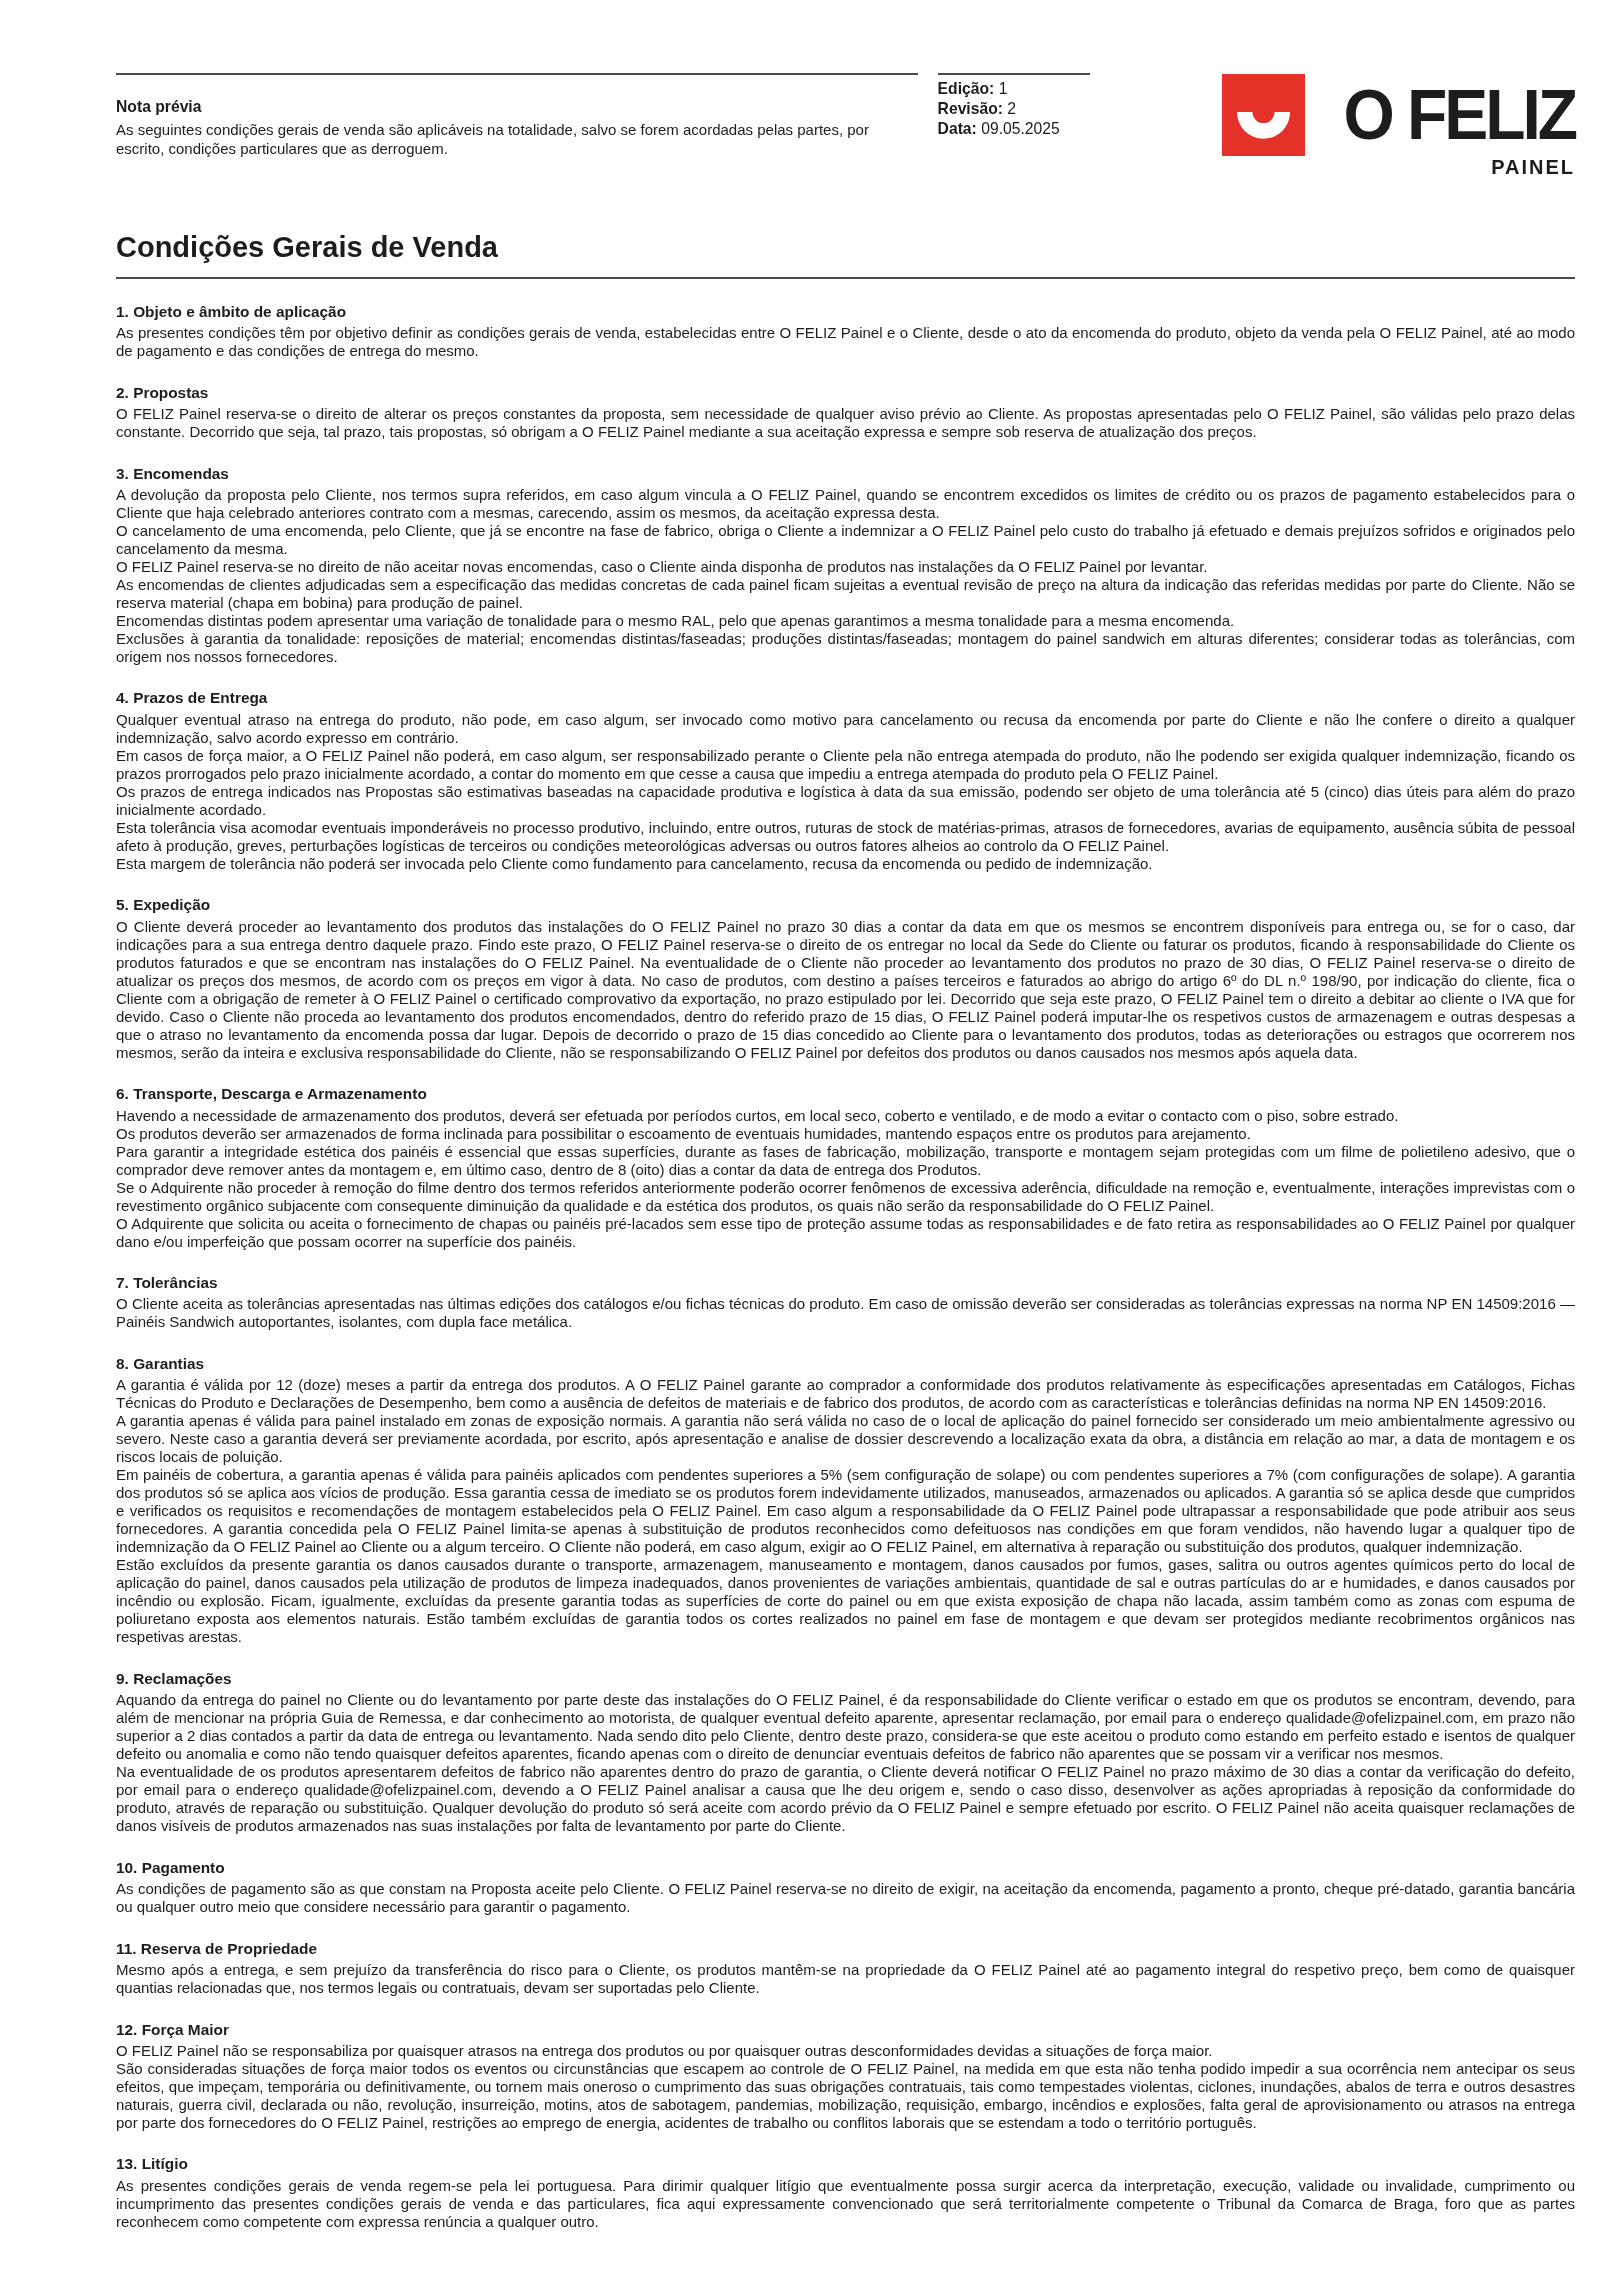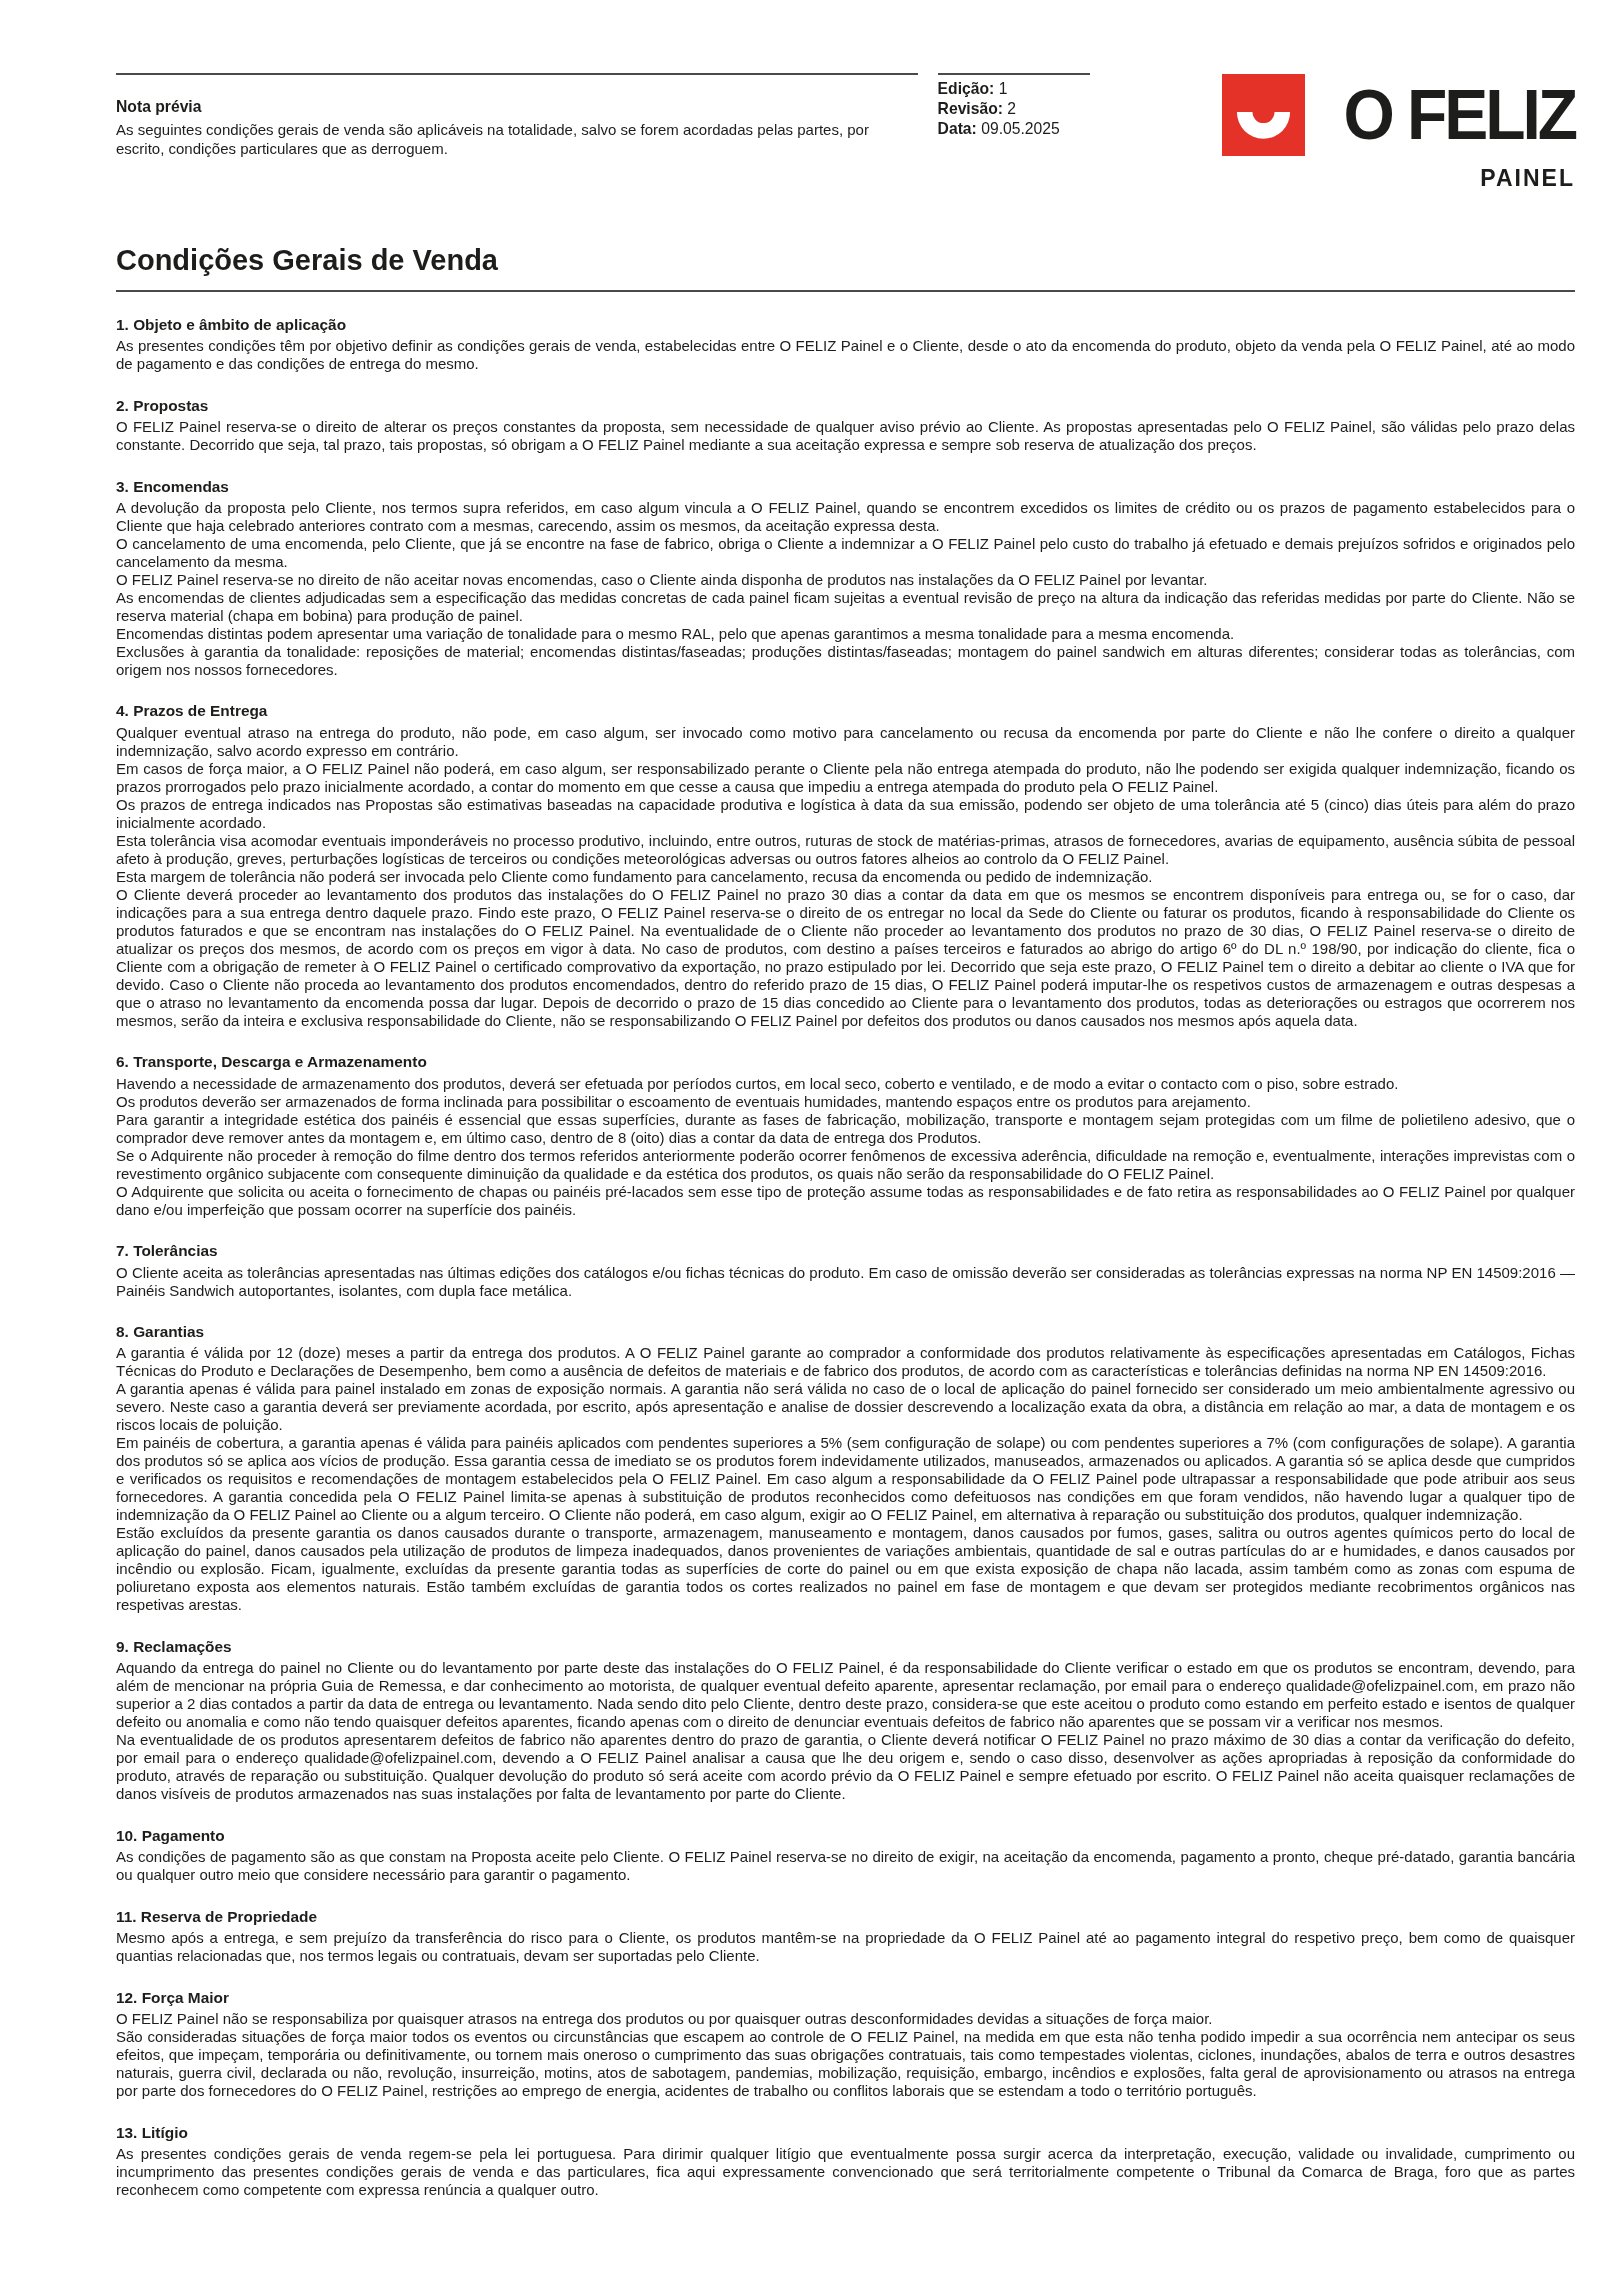--- a/index.html
+++ b/index.html
@@ -53,24 +53,24 @@
     font-size: 71px;
     font-weight: bold;
     letter-spacing: -3.3px;
     line-height: 65px;
     margin-top: 7.9px;
     transform: scaleX(0.93);
     transform-origin: right center;
     white-space: nowrap;
   }
   .logo-sub {
-    font-size: 23px;
+    font-size: 20px;
     font-weight: bold;
     letter-spacing: 2px;
-    margin-top: 18px;
+    margin-top: 9px;
   }
   
   .doc { margin: 52px 48px 0 116px; }
   .doc-title { font-size: 29px; font-weight: bold; margin: 0 0 13px 0; }
   .title-rule { border: 0; border-top: 2px solid var(--rule, #4a4a4c); margin: 0 0 2.6px 0; }
   .doc section h2 {
     font-size: 15.4px;
     font-weight: bold;
     margin: 23.6px 0 3.3px 0;
   }
@@ -169,20 +169,24 @@
     <div>
             <p>Qualquer eventual atraso na entrega do produto, não pode, em caso algum, ser invocado como motivo para cancelamento ou recusa da encomenda por parte do Cliente e não lhe confere o direito a qualquer indemnização, salvo acordo expresso em contrário.</p>
             <p>Em casos de força maior, a O FELIZ Painel não poderá, em caso algum, ser responsabilizado perante o Cliente pela não entrega atempada do produto, não lhe podendo ser exigida qualquer indemnização, ficando os prazos prorrogados pelo prazo inicialmente acordado, a contar do momento em que cesse a causa que impediu a entrega atempada do produto pela O FELIZ Painel.</p>
             <p>Os prazos de entrega indicados nas Propostas são estimativas baseadas na capacidade produtiva e logística à data da sua emissão, podendo ser objeto de uma tolerância até 5 (cinco) dias úteis para além do prazo inicialmente acordado.</p>
             <p>Esta tolerância visa acomodar eventuais imponderáveis no processo produtivo, incluindo, entre outros, ruturas de stock de matérias-primas, atrasos de fornecedores, avarias de equipamento, ausência súbita de pessoal afeto à produção, greves, perturbações logísticas de terceiros ou condições meteorológicas adversas ou outros fatores alheios ao controlo da O FELIZ Painel.</p>
             <p>Esta margem de tolerância não poderá ser invocada pelo Cliente como fundamento para cancelamento, recusa da encomenda ou pedido de indemnização.</p>
           </div>
   </section>
 
   <section>
+    <h2>
+      <span>5.</span>
+      <span> Expedição</span>
+    </h2>
     <div>
             <p>O Cliente deverá proceder ao levantamento dos produtos das instalações do O FELIZ Painel no prazo 30 dias a contar da data em que os mesmos se encontrem disponíveis para entrega ou, se for o caso, dar indicações para a sua entrega dentro daquele prazo. Findo este prazo, O FELIZ Painel reserva-se o direito de os entregar no local da Sede do Cliente ou faturar os produtos, ficando à responsabilidade do Cliente os produtos faturados e que se encontram nas instalações do O FELIZ Painel. Na eventualidade de o Cliente não proceder ao levantamento dos produtos no prazo de 30 dias, O FELIZ Painel reserva-se o direito de atualizar os preços dos mesmos, de acordo com os preços em vigor à data. No caso de produtos, com destino a países terceiros e faturados ao abrigo do artigo 6º do DL n.º 198/90, por indicação do cliente, fica o Cliente com a obrigação de remeter à O FELIZ Painel o certificado comprovativo da exportação, no prazo estipulado por lei. Decorrido que seja este prazo, O FELIZ Painel tem o direito a debitar ao cliente o IVA que for devido. Caso o Cliente não proceda ao levantamento dos produtos encomendados, dentro do referido prazo de 15 dias, O FELIZ Painel poderá imputar-lhe os respetivos custos de armazenagem e outras despesas a que o atraso no levantamento da encomenda possa dar lugar. Depois de decorrido o prazo de 15 dias concedido ao Cliente para o levantamento dos produtos, todas as deteriorações ou estragos que ocorrerem nos mesmos, serão da inteira e exclusiva responsabilidade do Cliente, não se responsabilizando O FELIZ Painel por defeitos dos produtos ou danos causados nos mesmos após aquela data.</p>
           </div>
   </section>
 
   <section>
     <h2>
       <span>6.</span>
       <span> Transporte, Descarga e Armazenamento</span>
     </h2>

